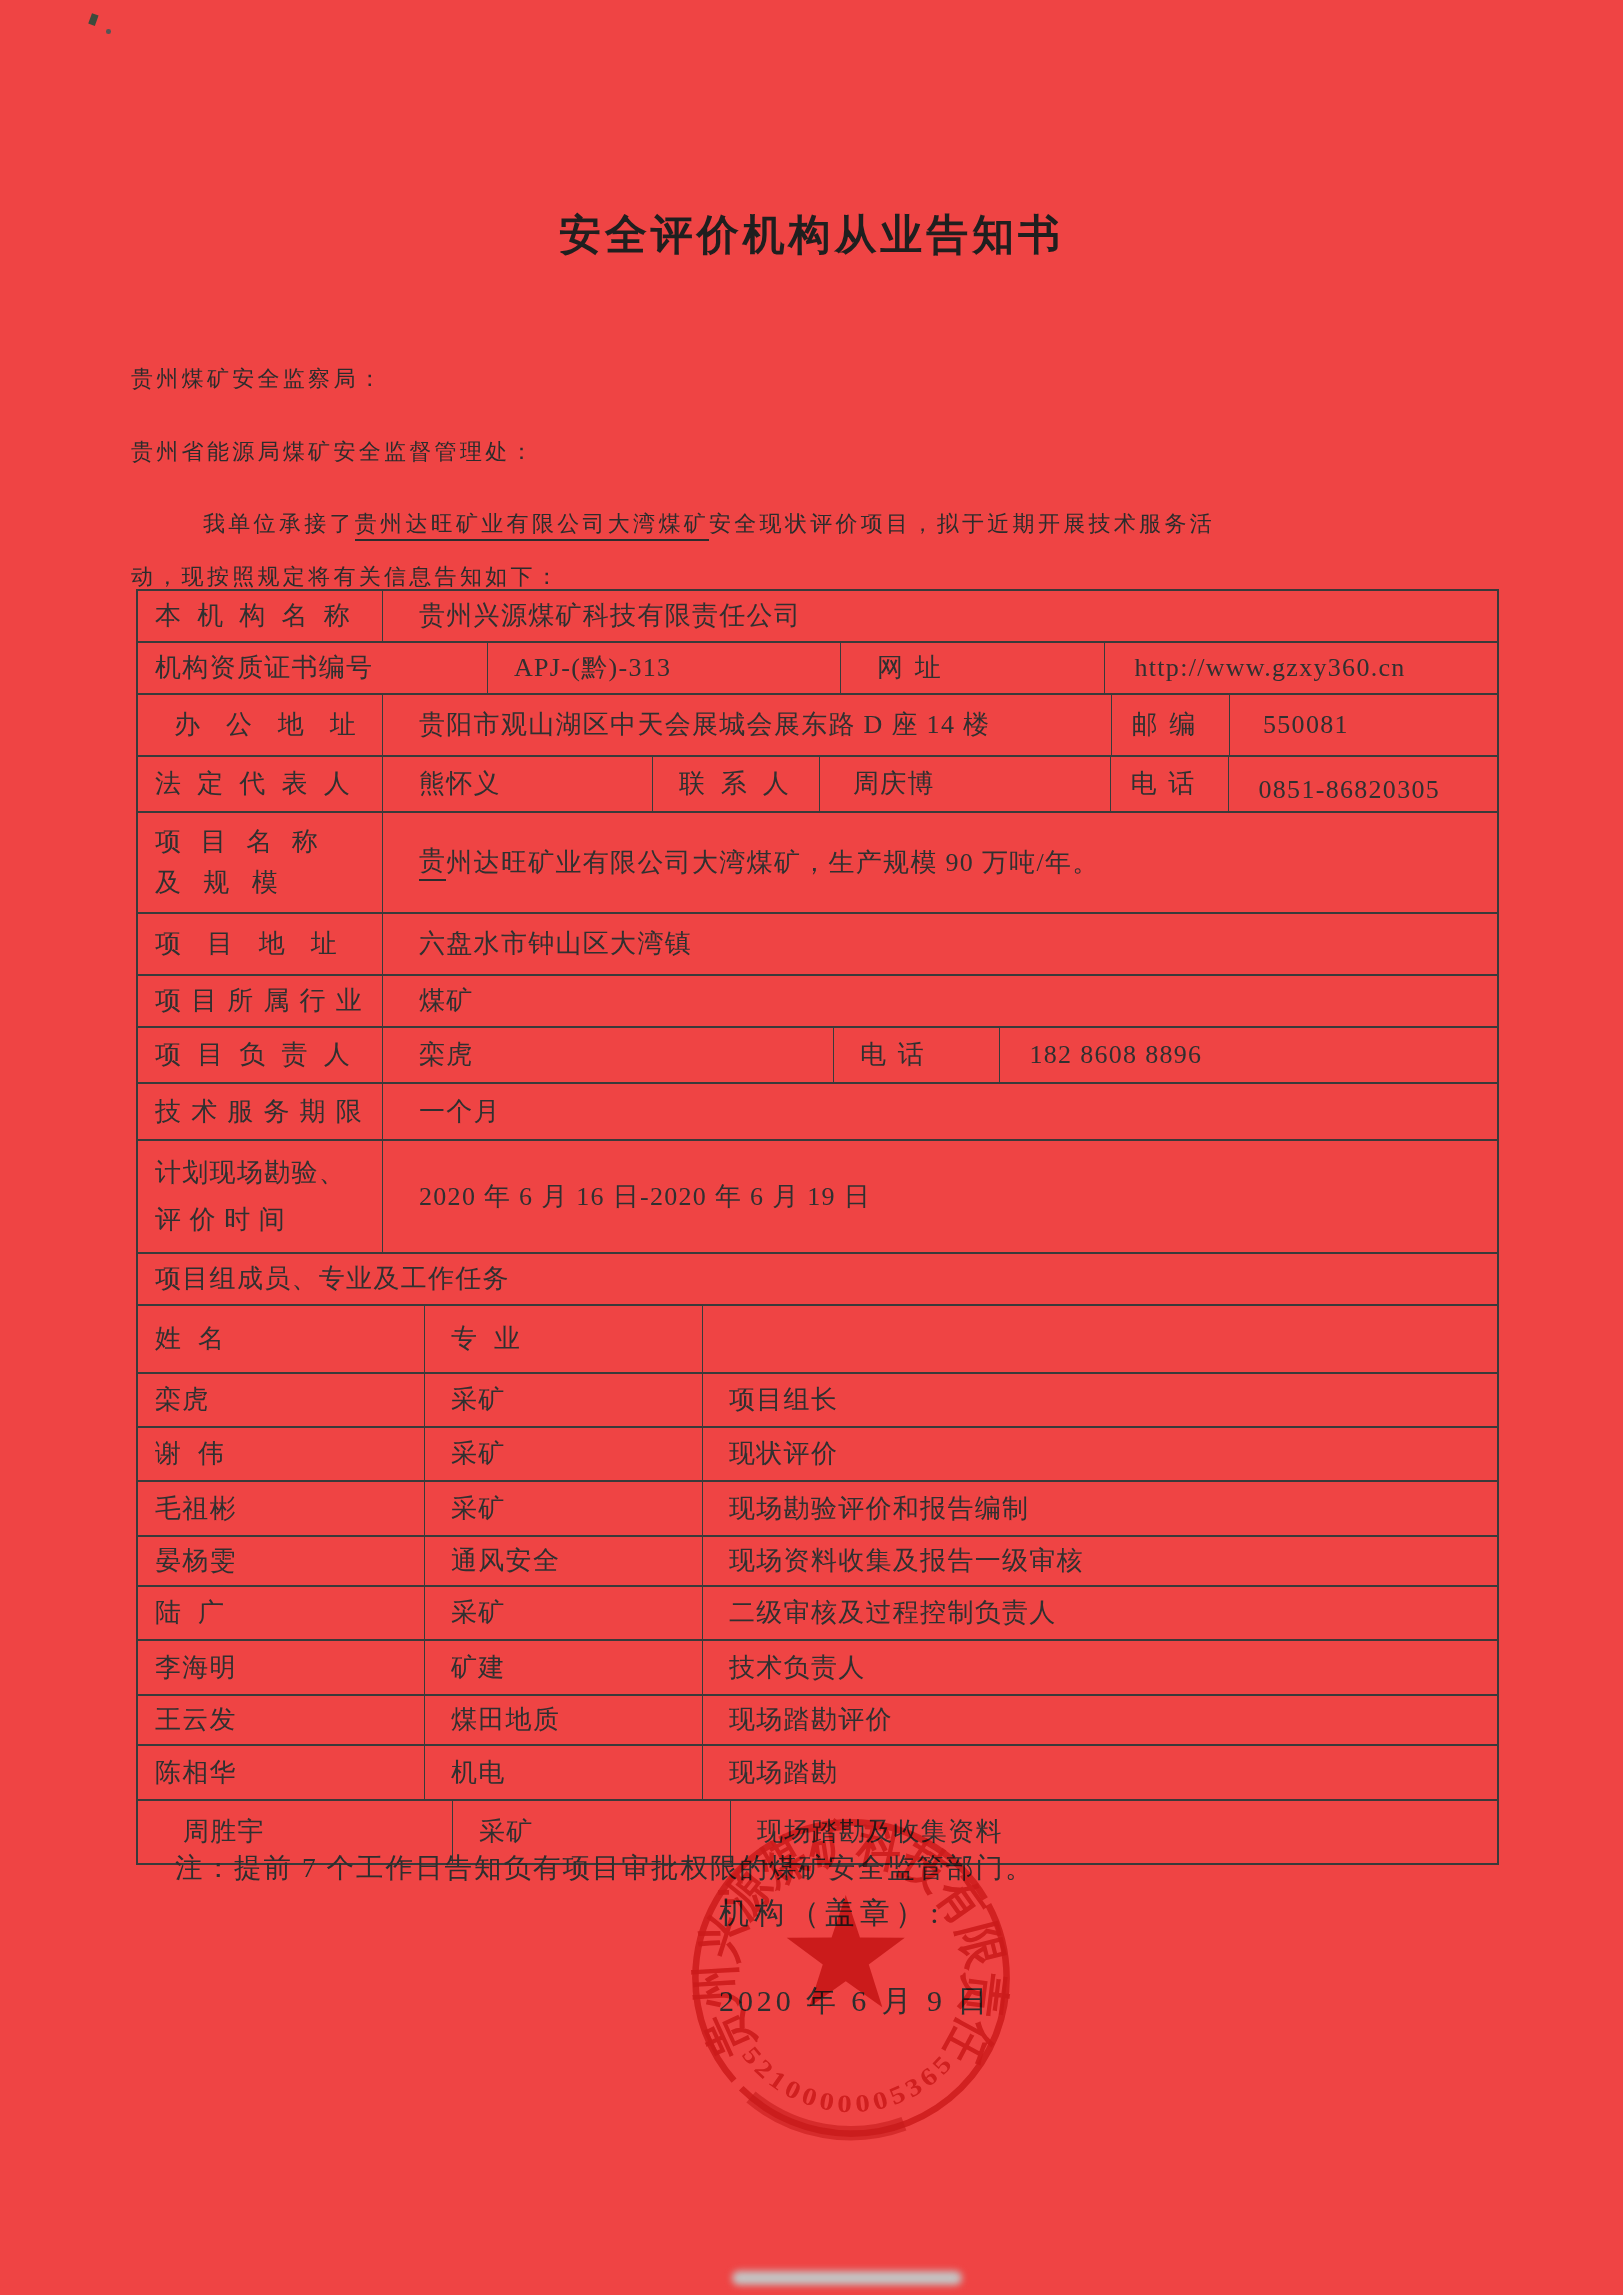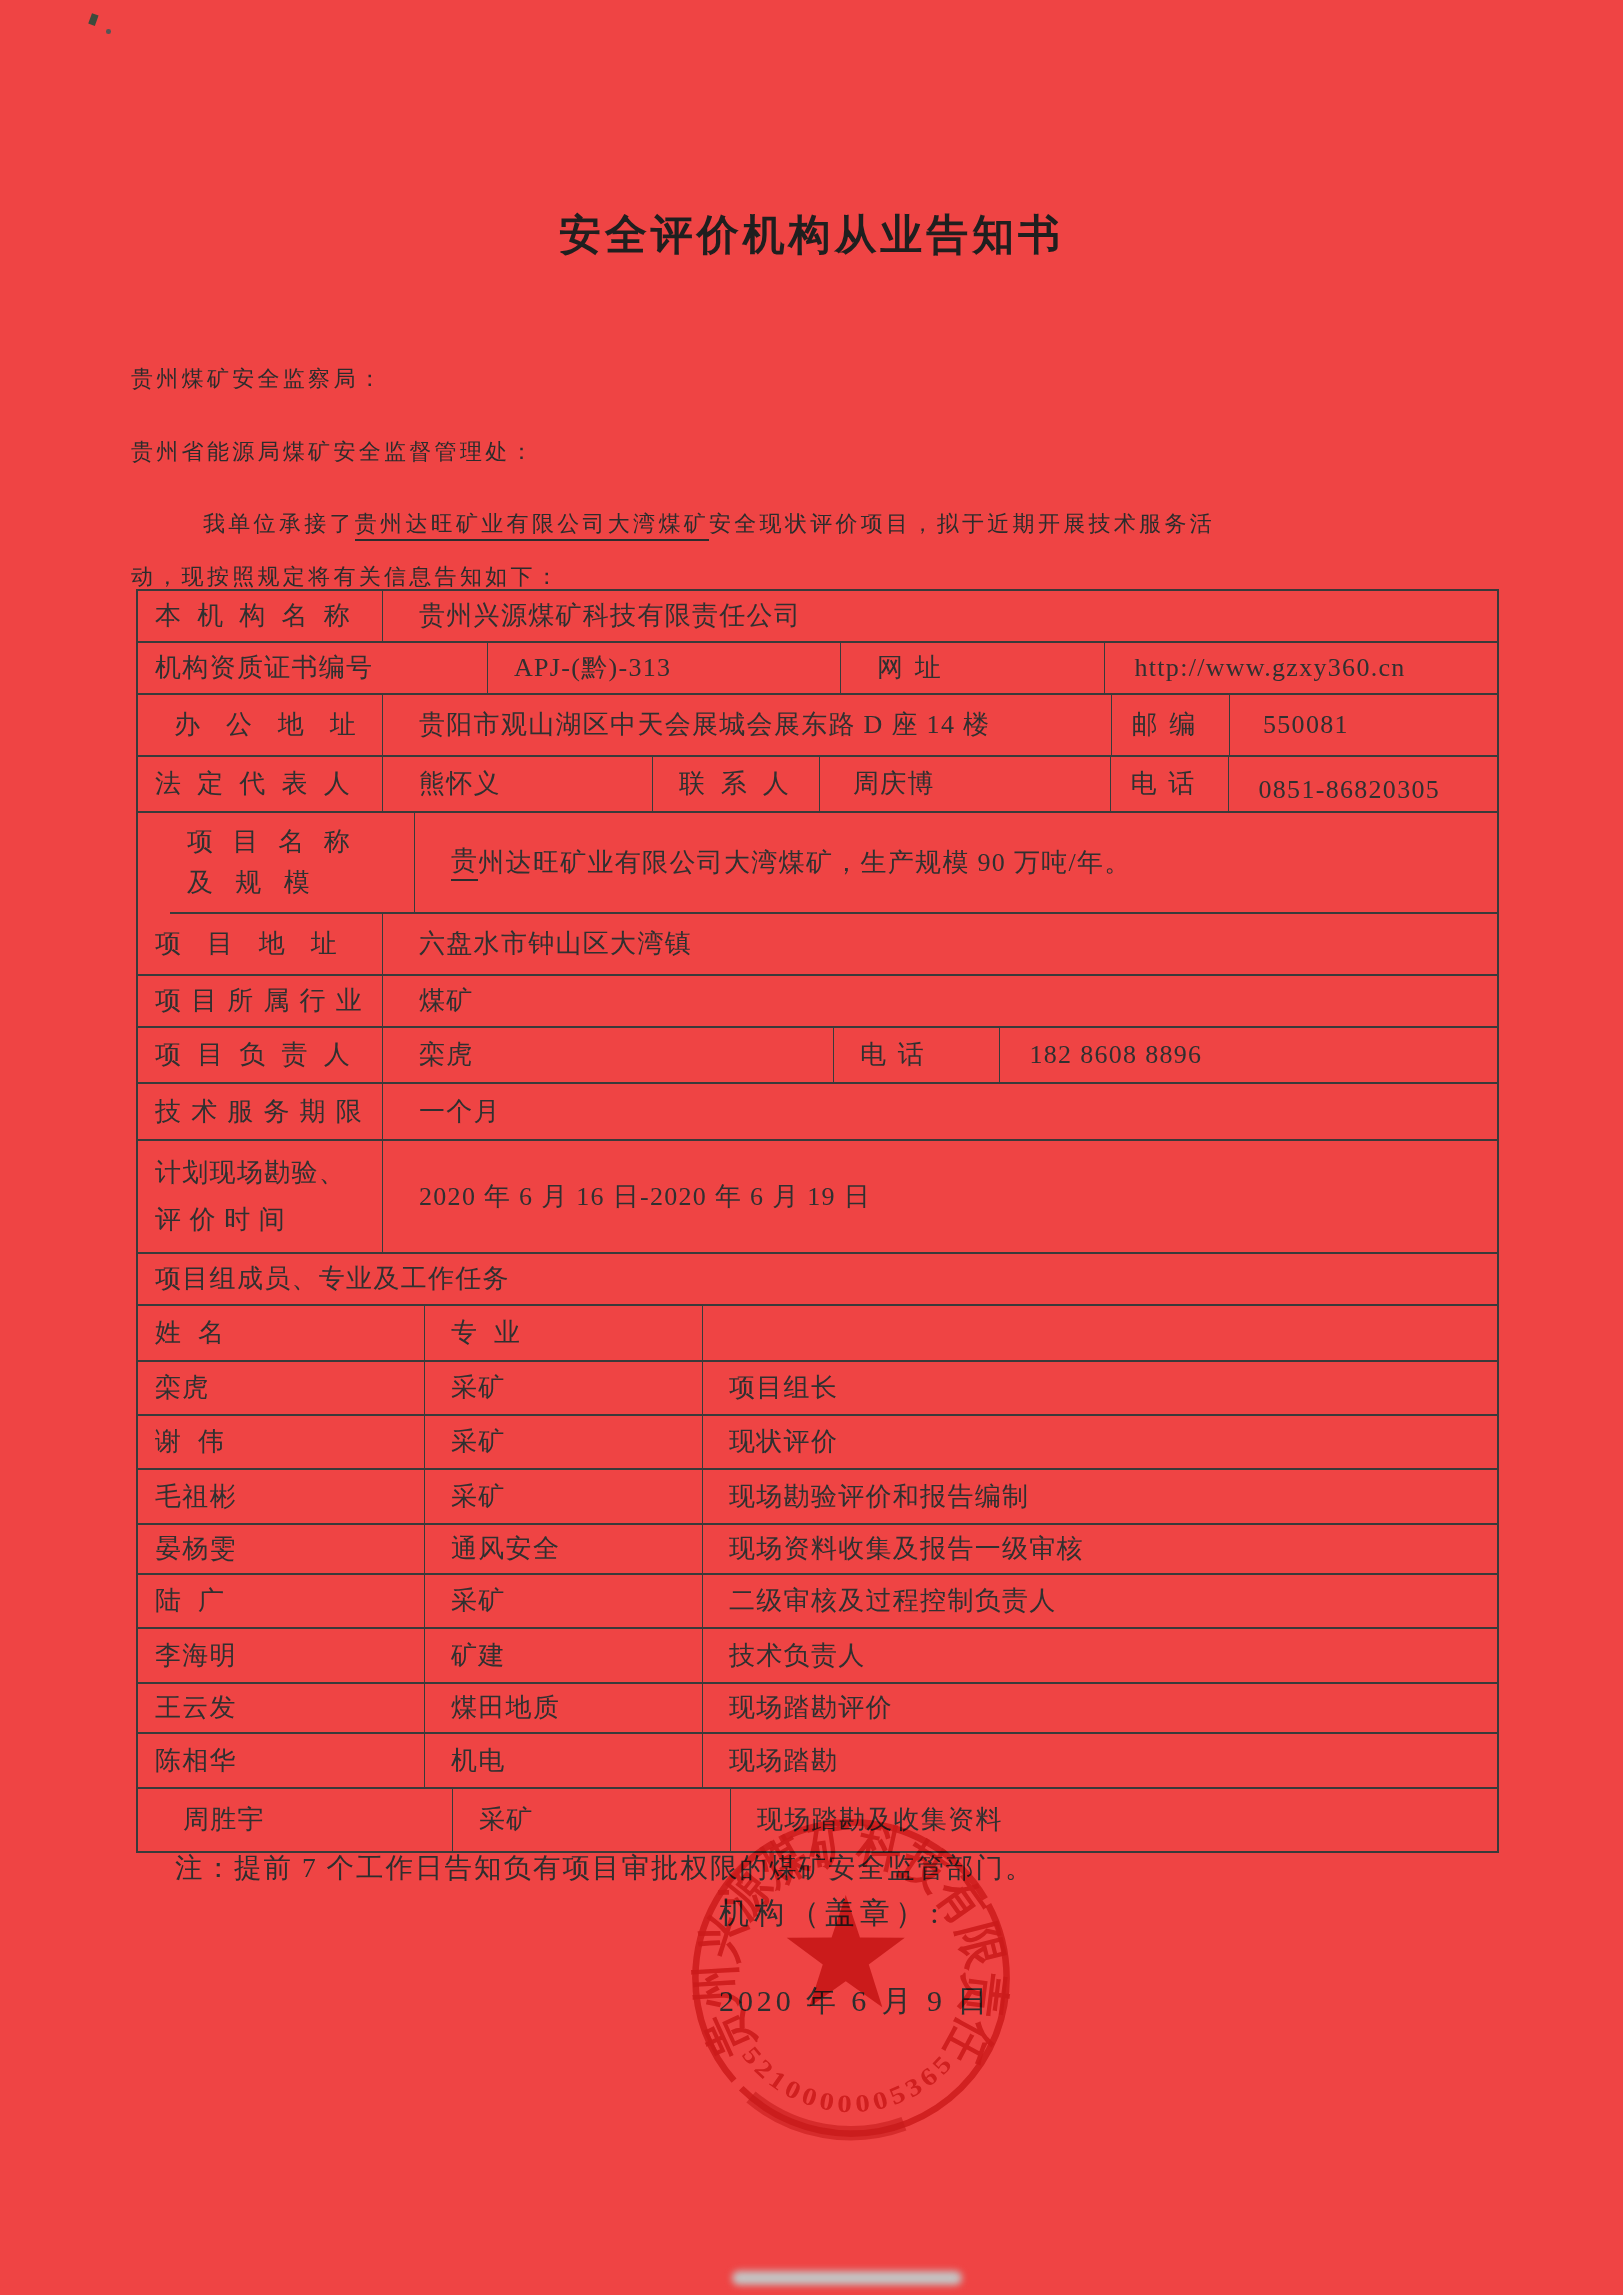--- a/index.html
+++ b/index.html
@@ -67,21 +67,21 @@
 
     <div class="tr" style="height:56px;">
       <div class="td" style="flex:0 0 245px;"><span class="jl" style="width:196px;">法定代表人</span></div>
       <div class="td vpad55" style="flex:0 0 270px;">熊怀义</div>
       <div class="td vpad40" style="flex:0 0 167px;"><span class="jl" style="width:111px;">联系人</span></div>
       <div class="td vpad50" style="flex:0 0 291px;">周庆博</div>
       <div class="td vpad30" style="flex:0 0 118px;"><span class="jl" style="width:65px;">电话</span></div>
       <div class="td vpad45" style="flex:1;margin-top:11px;">0851-86820305</div>
     </div>
 
-    <div class="tr" style="height:101px;margin-left:32px;">
+    <div class="tr" style="height:101px;">
       <div class="td colcell" style="flex:0 0 245px;">
         <span class="jl" style="width:164px;">项目名称</span>
         <span class="jl" style="width:124px;">及规模</span>
       </div>
       <div class="td vpad55" style="flex:1;"><span class="ul2">贵</span><span>州达旺矿业有限公司大湾煤矿，生产规模 90 万吨/年。</span></div>
     </div>
 
     <div class="tr" style="height:62px;">
       <div class="td" style="flex:0 0 245px;"><span class="jl" style="width:183px;">项目地址</span></div>
       <div class="td vpad55" style="flex:1;">六盘水市钟山区大湾镇</div>
@@ -109,21 +109,21 @@
         <span>计划现场勘验、</span>
         <span class="jl" style="width:131px;">评价时间</span>
       </div>
       <div class="td vpad55" style="flex:1;">2020 年 6 月 16 日-2020 年 6 月 19 日</div>
     </div>
 
     <div class="tr" style="height:52px;">
       <div class="td" style="flex:1;">项目组成员、专业及工作任务</div>
     </div>
 
-    <div class="tr" style="height:56px;">
+    <div class="tr" style="height:68px;">
       <div class="td" style="flex:0 0 287px;">姓  名</div>
       <div class="td vpad40" style="flex:0 0 278px;">专  业</div>
       <div class="td" style="flex:1;"></div>
     </div>
 
     <div class="tr" style="height:54px;">
       <div class="td" style="flex:0 0 287px;">栾虎</div>
       <div class="td vpad40" style="flex:0 0 278px;">采矿</div>
       <div class="td vpad40" style="flex:1;">项目组长</div>
     </div>

